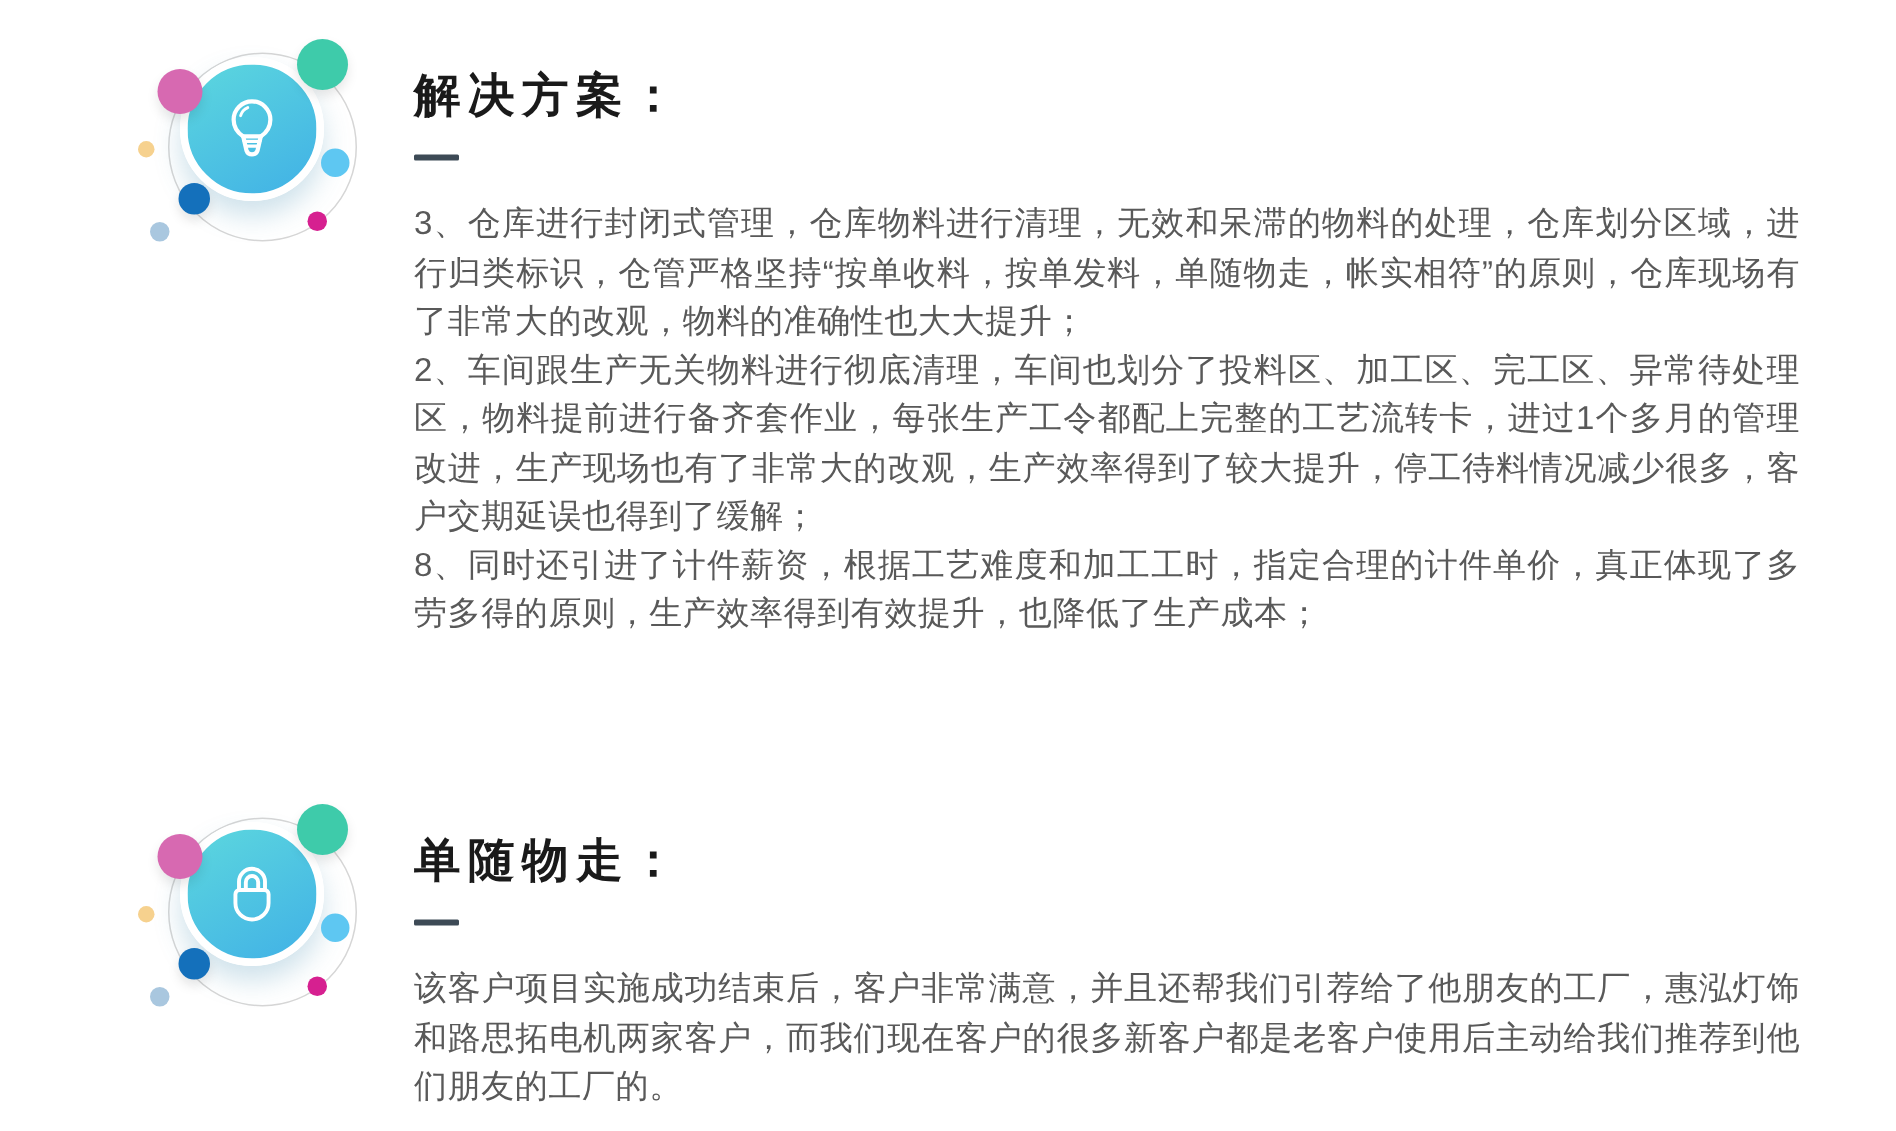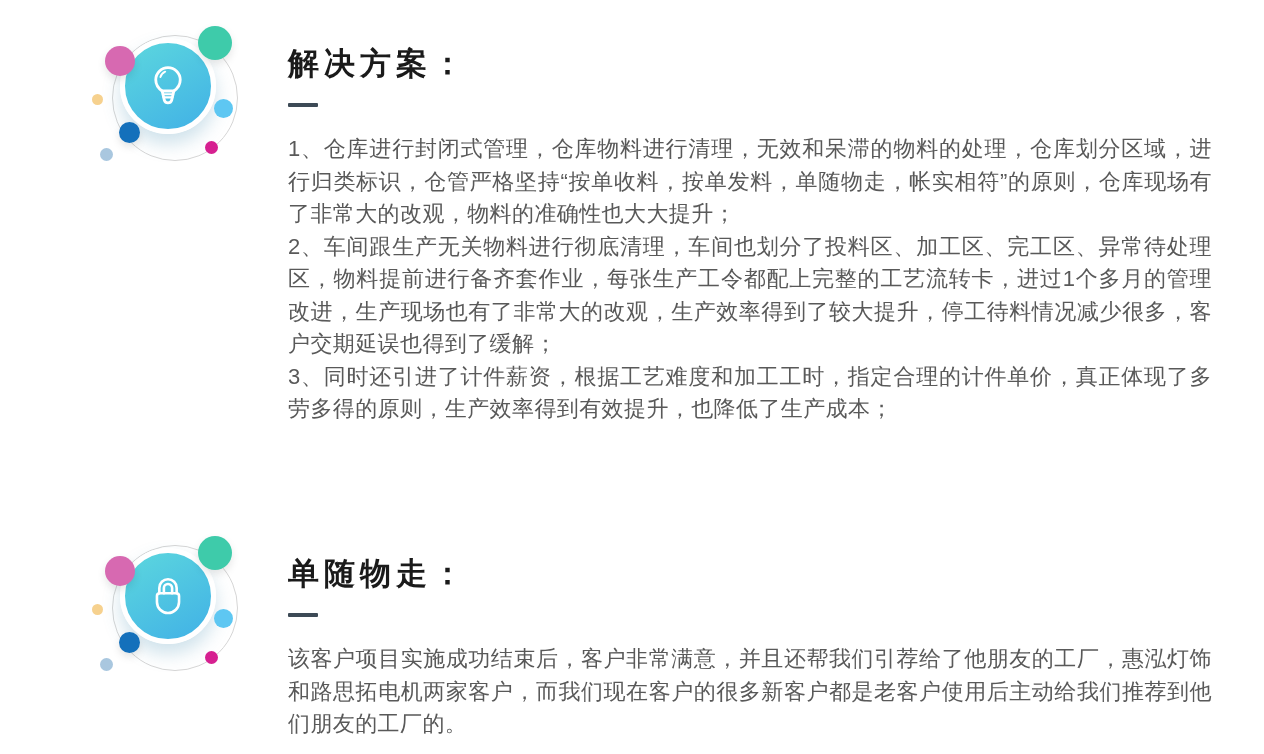--- a/index.html
+++ b/index.html
@@ -36,21 +36,21 @@
   .dot{position:absolute;border-radius:50%;z-index:4;}
   .dot-teal{left:108px;top:8px;width:34px;height:34px;background:var(--dot-teal);box-shadow:0 4px 8px rgba(0,0,0,.10);}
   .dot-pink{left:15px;top:28px;width:30px;height:30px;background:var(--dot-pink);box-shadow:0 4px 8px rgba(0,0,0,.10);}
   .dot-yellow{left:2px;top:76px;width:11px;height:11px;background:var(--dot-yellow);}
   .dot-lightblue{left:124px;top:81px;width:19px;height:19px;background:var(--dot-lightblue);}
   .dot-darkblue{left:29px;top:104px;width:21px;height:21px;background:var(--dot-darkblue);box-shadow:0 4px 8px rgba(0,0,0,.10);}
   .dot-steel{left:10px;top:130px;width:13px;height:13px;background:var(--dot-steel);}
   .dot-magenta{left:115px;top:123px;width:13px;height:13px;background:var(--dot-magenta);}
 
   
-  .content{position:absolute;left:288px;width:924px;}
+  .content{position:absolute;left:276px;width:924px;}
   .content.first{top:46px;}
   .content.second{top:556px;}
   .section-heading{font-size:31px;line-height:36px;font-weight:700;color:var(--heading);letter-spacing:5px;}
   .dash{width:30px;height:4px;background:var(--dash);margin-top:21px;border-radius:1px;}
   .section-body{margin-top:26px;font-size:22px;line-height:32.5px;color:var(--body-text);
                 text-align:justify;letter-spacing:0.4px;}
   .section-body p{margin:0;}
 </style>
 </head>
 <body>
@@ -74,23 +74,23 @@
           <line x1="19.3" y1="31.6" x2="28.7" y2="31.6" stroke-width="2"></line>
           <line x1="20" y1="34.5" x2="28" y2="34.5" stroke-width="2"></line>
           <path d="M17 15.8 a7.6 7.6 0 0 1 4.4 -5" stroke-width="1.8"></path>
         </svg>
       </div>
     </div>
     <div class="content first">
       <h2 class="section-heading">解决方案：</h2>
       <div class="dash"></div>
       <div class="section-body">
-        <p>1、仓库进行封闭式管理，仓库物料进行清理，无效和呆滞的物料的处理，仓库划分区域，进行归类标识，仓管严格坚持“按单收料，按单发料，单随物走，帐实相符”的原则，仓库现场有了非常大的改观，物料的准确性也大大提升；</p>
+        <p>3、仓库进行封闭式管理，仓库物料进行清理，无效和呆滞的物料的处理，仓库划分区域，进行归类标识，仓管严格坚持“按单收料，按单发料，单随物走，帐实相符”的原则，仓库现场有了非常大的改观，物料的准确性也大大提升；</p>
         <p>2、车间跟生产无关物料进行彻底清理，车间也划分了投料区、加工区、完工区、异常待处理区，物料提前进行备齐套作业，每张生产工令都配上完整的工艺流转卡，进过1个多月的管理改进，生产现场也有了非常大的改观，生产效率得到了较大提升，停工待料情况减少很多，客户交期延误也得到了缓解；</p>
-        <p>3、同时还引进了计件薪资，根据工艺难度和加工工时，指定合理的计件单价，真正体现了多劳多得的原则，生产效率得到有效提升，也降低了生产成本；</p>
+        <p>8、同时还引进了计件薪资，根据工艺难度和加工工时，指定合理的计件单价，真正体现了多劳多得的原则，生产效率得到有效提升，也降低了生产成本；</p>
       </div>
     </div>
   </section>
 
   <section>
     <div class="icon-art second">
       <div class="orbit-ring"></div>
       <div class="dot dot-teal"></div>
       <div class="dot dot-pink"></div>
       <div class="dot dot-yellow"></div>

